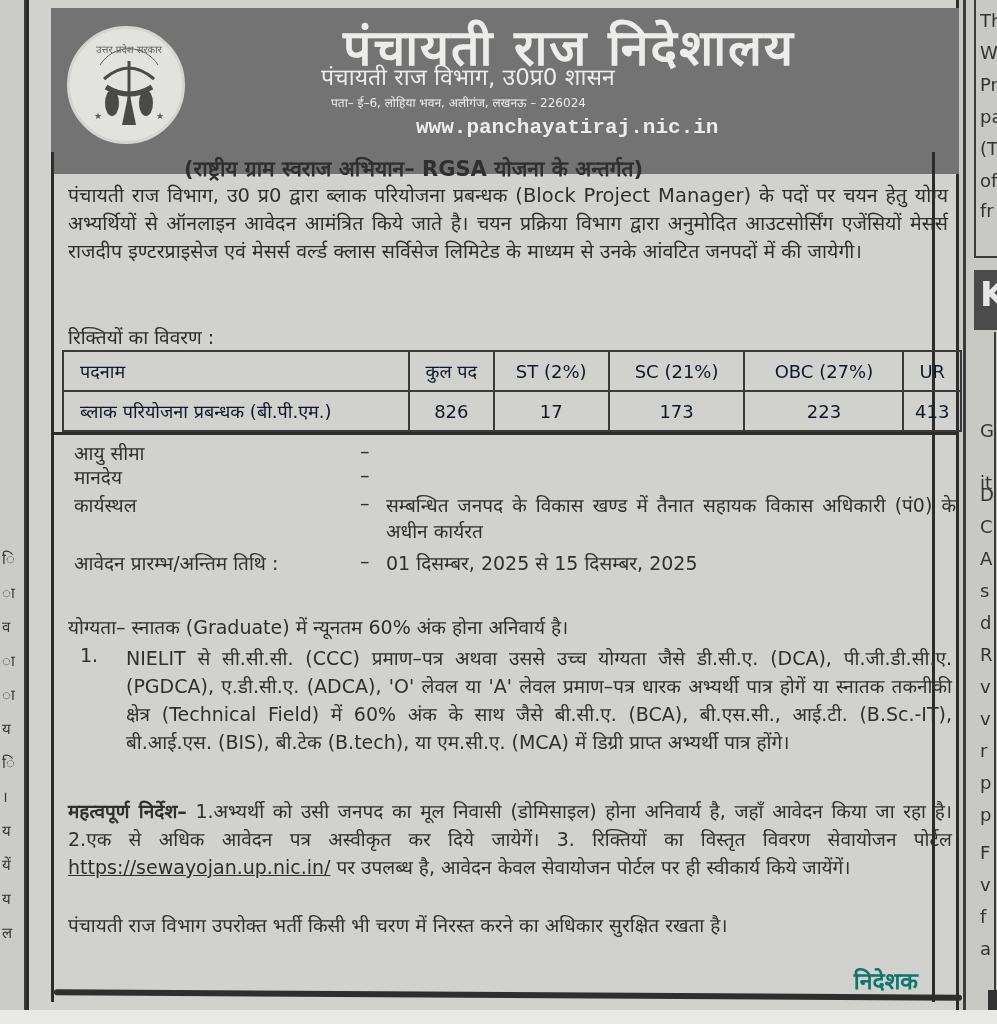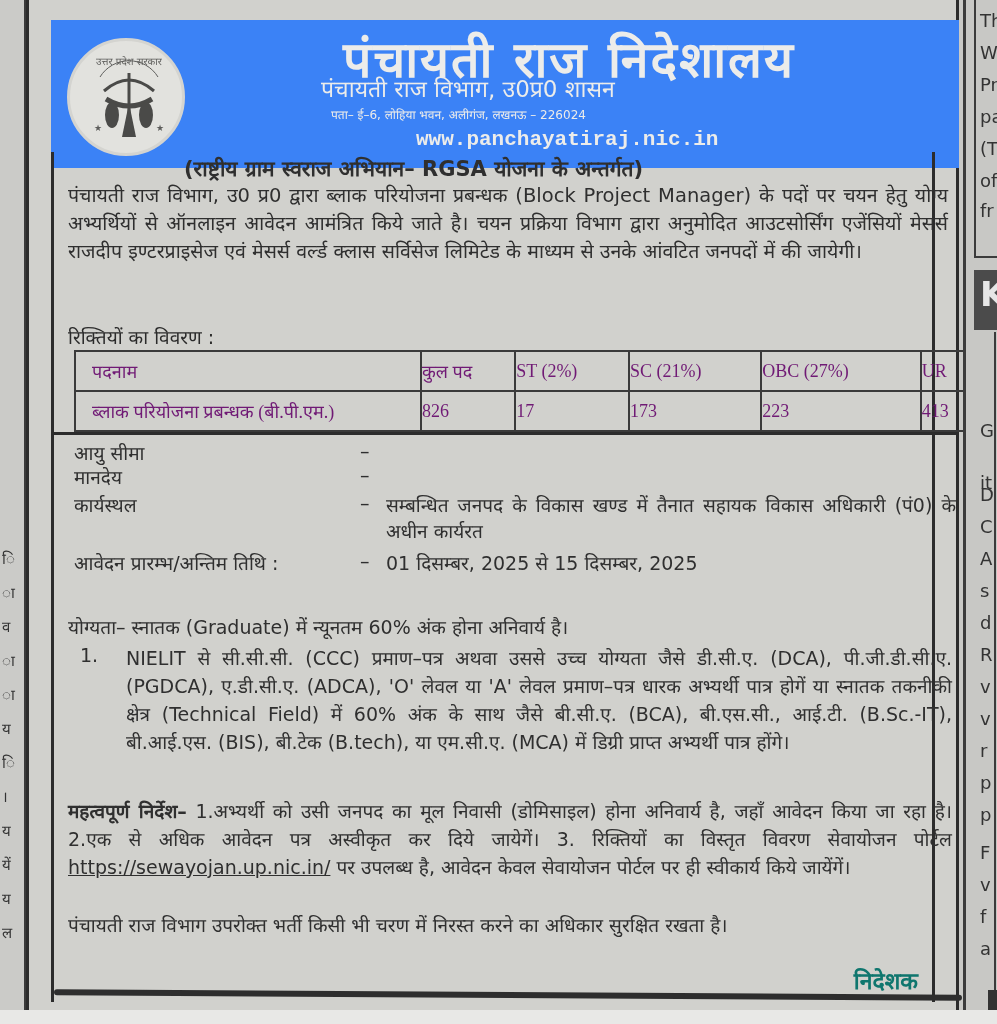--- a/index.html
+++ b/index.html
@@ -43,22 +43,22 @@
     position: absolute; left: 14px; font-size: 18px; color: #333; white-space: nowrap;
   }
 
   
   .ad {
     position: absolute; left: 26px; top: 0; width: 933px; height: 1010px;
     background: #d1d1cd;
     border-left: 3px solid #2c2c2c; border-right: 3px solid #2c2c2c;
   }
   .banner {
-    position: absolute; left: 22px; top: 20px; width: 908px; height: 148px;
-    background: #3b82f6;
+    position: absolute; left: 22px; top: 8px; width: 908px; height: 166px;
+    background: #737373;
   }
   .emblem {
     position: absolute; left: 16px; top: 18px; width: 118px; height: 118px;
     border-radius: 50%; background: #e2e2de; border: 3px solid #d4d4d0;
   }
   .emblem svg { position: absolute; left: 0; top: 0; }
   .banner-title {
     position: absolute; left: 148px; top: 4px; width: 740px; text-align: center;
     color: #ececea; font-size: 50px; font-weight: bold; letter-spacing: 2px;
   }
@@ -77,25 +77,25 @@
   }
   .scheme {
     position: absolute; left: 130px; top: 2px; font-size: 21px; font-weight: bold; color: #2f2f2f;
   }
   .intro {
     position: absolute; left: 14px; top: 30px; width: 880px;
     font-size: 19.5px; line-height: 28px; text-align: justify; color: #2f2f2f;
   }
   .vac-label { position: absolute; left: 14px; top: 172px; font-size: 19px; }
   table.vac {
-    position: absolute; left: 20px; top: 198px; width: 900px;
-    border-collapse: collapse; font-size: 18px; color: #701a75; font-family: Liberation Serif, serif;
+    position: absolute; left: 8px; top: 198px; width: 900px;
+    border-collapse: collapse; font-size: 18px; color: #0f172a;
   }
   table.vac td, table.vac th {
-    border: 2px solid #3a3a3a; height: 40px; font-weight: normal; text-align: left;
+    border: 2px solid #3a3a3a; height: 40px; font-weight: normal; text-align: center;
   }
   table.vac th:first-child, table.vac td:first-child { text-align: left; padding-left: 16px; width: 346px; }
   .vac-bottom-rule { position: absolute; left: 0; top: 280px; width: 902px; height: 3px; background: #2c2c2c; }
 
   .details { position: absolute; left: 20px; top: 288px; width: 880px; font-size: 19px; color: #2f2f2f; }
   .drow { position: relative; height: 22.5px; }
   .dlabel { position: absolute; left: 0; top: 0; }
   .ddash { position: absolute; left: 286px; top: 0; }
   .dvalue { position: absolute; left: 312px; top: 0; width: 570px; line-height: 26px; text-align: justify; }
   .elig { position: absolute; left: 14px; top: 462px; width: 884px; font-size: 19px; color: #2f2f2f; }

